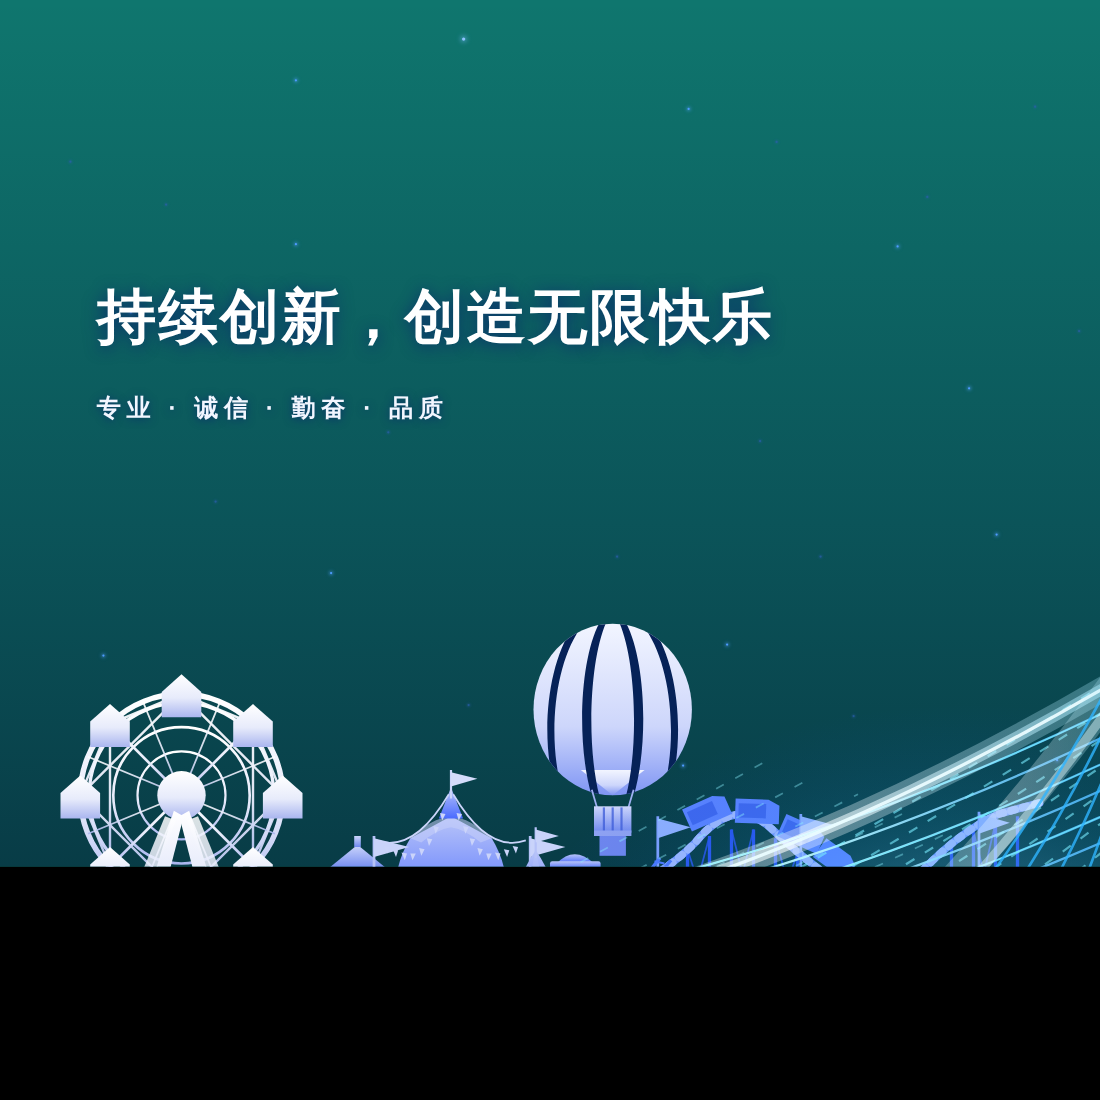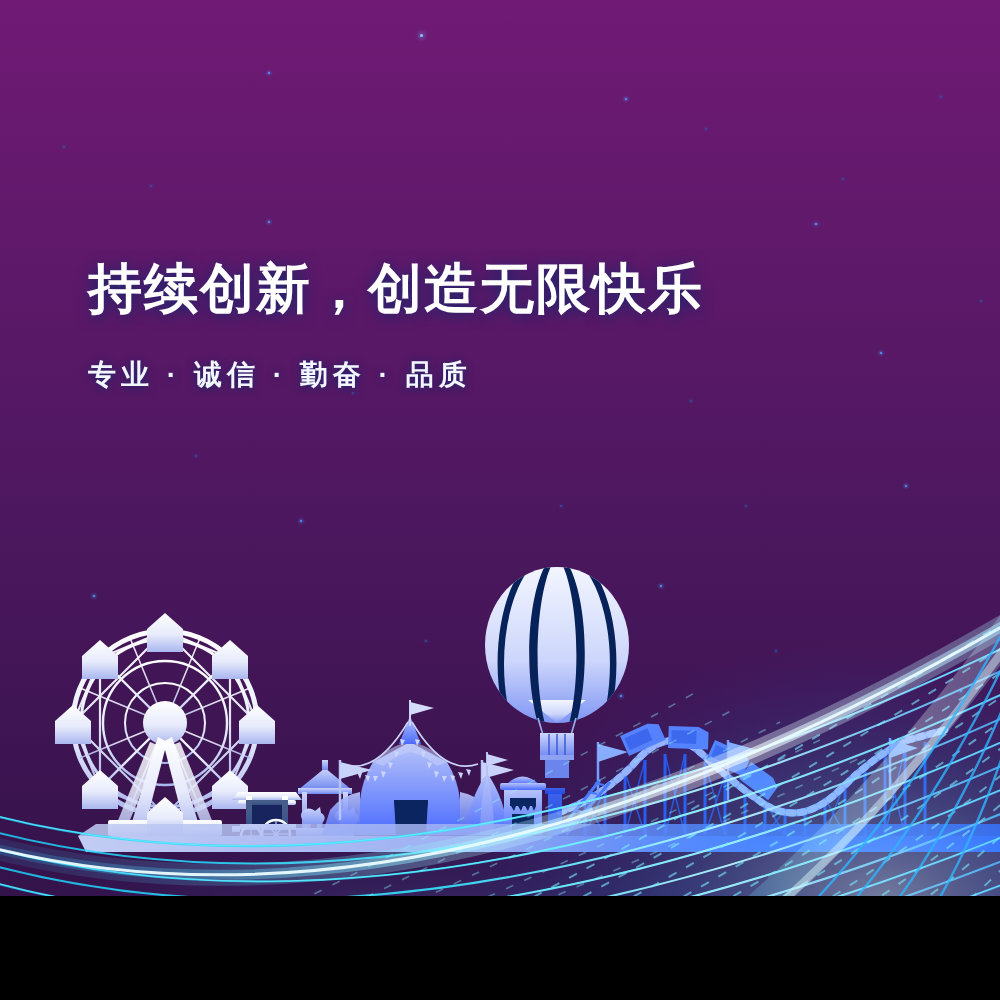--- a/index.html
+++ b/index.html
@@ -3,24 +3,24 @@
 <meta charset="utf-8">
 <style>
   html, body {
     margin: 0;
     padding: 0;
     background: #000;
   }
   #poster {
     position: relative;
     width: 1000px;
-    height: 896px;
+    height: 788px;
     overflow: hidden;
     font-family: "Liberation Sans", "DejaVu Sans", sans-serif;
-    background: #701a75;
+    background: #0f766e;
   }
 
   
   .sky {
     position: absolute;
     inset: 0;
     background:
       radial-gradient(ellipse 70% 55% at 72% 30%, #0a2a6b 0%, rgba(10,42,107,0) 70%),
       radial-gradient(ellipse 90% 70% at 20% 12%, #062böl 0%, rgba(6,32,86,0) 70%),
       linear-gradient(160deg, #05204f 0%, #062258 38%, #04193f 72%, #031434 100%);
@@ -56,21 +56,21 @@
     line-height: 1.12;
     font-weight: bold;
     color: #ffffff;
     letter-spacing: 2px;
     text-shadow: 0 2px 14px rgba(10,40,110,.85);
     white-space: nowrap;
   }
   .subline {
     margin: 0;
     padding-top: 38px;
-    font-size: 28px;
+    font-size: 22px;
     font-weight: bold;
     color: #f2f6ff;
     letter-spacing: 5px;
     white-space: nowrap;
     text-shadow: 0 1px 8px rgba(10,40,110,.8);
   }
 
   
   .scene {
     position: absolute;

